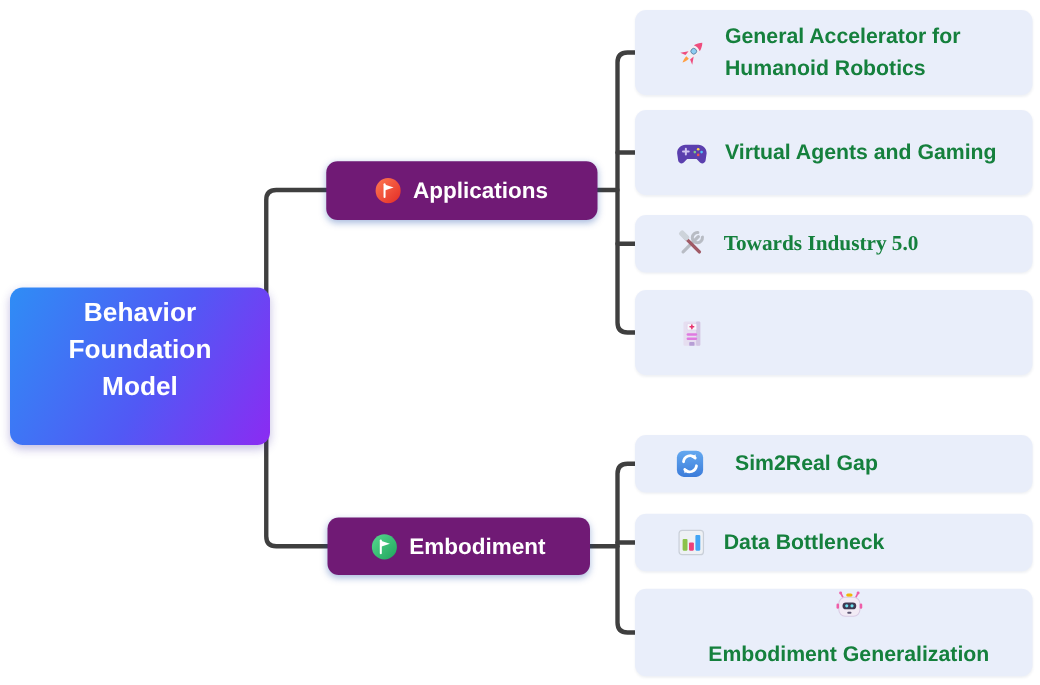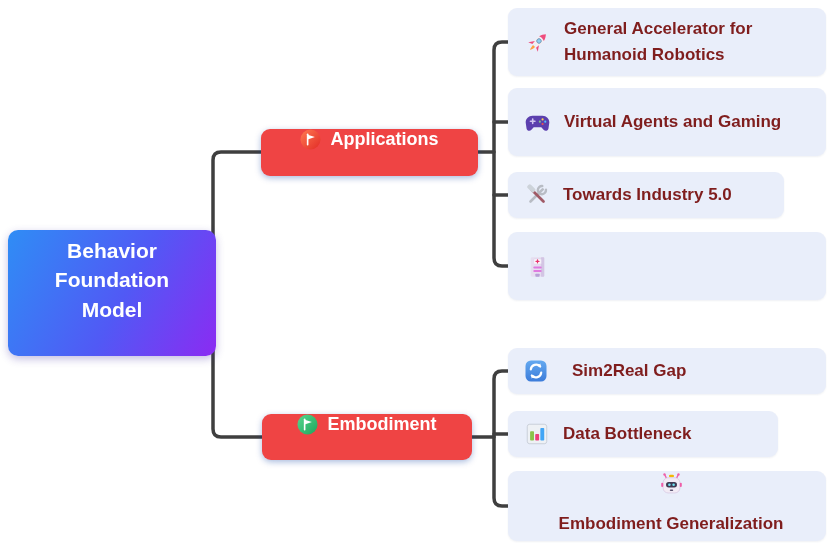--- a/index.html
+++ b/index.html
@@ -30,51 +30,51 @@
     border-radius: 10px;
     display: flex; align-items: flex-start; justify-content: center;
     color: #ffffff; font-weight: bold; font-size: 21px;
     text-align: center; line-height: 1.4;
     padding: 6px 14px;
     box-shadow: 0 3px 8px rgba(60, 40, 160, 0.30);
   }
 
   
   .branch {
-    background: #ef4444;
+    background: #701a75;
     border-radius: 9px;
-    display: flex; align-items: flex-start; justify-content: center;
+    display: flex; align-items: center; justify-content: center;
     gap: 9px;
     color: #ffffff; font-weight: bold; font-size: 18px;
     box-shadow: 0 2px 6px rgba(10, 60, 160, 0.35);
   }
   .node-applications { left: 261px; top: 129px; width: 217px; height: 47px; }
   .node-limitations  { left: 262px; top: 414px; width: 210px; height: 46px; }
   .branch-icon { display: flex; align-items: center; justify-content: center; }
 
   
   .leaf {
     background: #e9eefa;
     border-radius: 9px;
     display: flex; align-items: center;
     gap: 13px;
-    padding-left: 16px; padding-right: 8px;
-    color: #7f1d1d; font-weight: bold; font-size: 17px;
+    padding-left: 32px; padding-right: 8px;
+    color: #15803d; font-weight: bold; font-size: 17px;
     line-height: 26px;
     box-shadow: 0 1px 2px rgba(30, 50, 100, 0.07);
   }
   .leaf-icon { display: flex; align-items: center; justify-content: center; flex: 0 0 auto; }
   .leaf-label { max-width: 232px; }
 
   .leaf-1 { left: 508px; top: 8px;   width: 318px; height: 68px; }
   .leaf-2 { left: 508px; top: 88px;  width: 318px; height: 68px; text-align: center; }
-  .leaf-3 { left: 508px; top: 172px; width: 276px; height: 46px; }
+  .leaf-3 { left: 508px; top: 172px; width: 318px; height: 46px; font-family: Liberation Serif, serif; }
   .leaf-4 { left: 508px; top: 232px; width: 318px; height: 68px; }
   .leaf-5 { left: 508px; top: 348px; width: 318px; height: 46px; gap: 24px; }
-  .leaf-6 { left: 508px; top: 411px; width: 270px; height: 46px; }
+  .leaf-6 { left: 508px; top: 411px; width: 318px; height: 46px; }
   .leaf-7 { left: 508px; top: 471px; width: 318px; height: 70px; flex-direction: column; }
 </style>
 </head>
 <body>
 
 <div class="canvas">
 
   <svg class="connectors" width="832" height="548" viewBox="0 0 832 548">
     <g fill="none" stroke="#3f3f3f" stroke-width="3.5" stroke-linecap="round">
 

